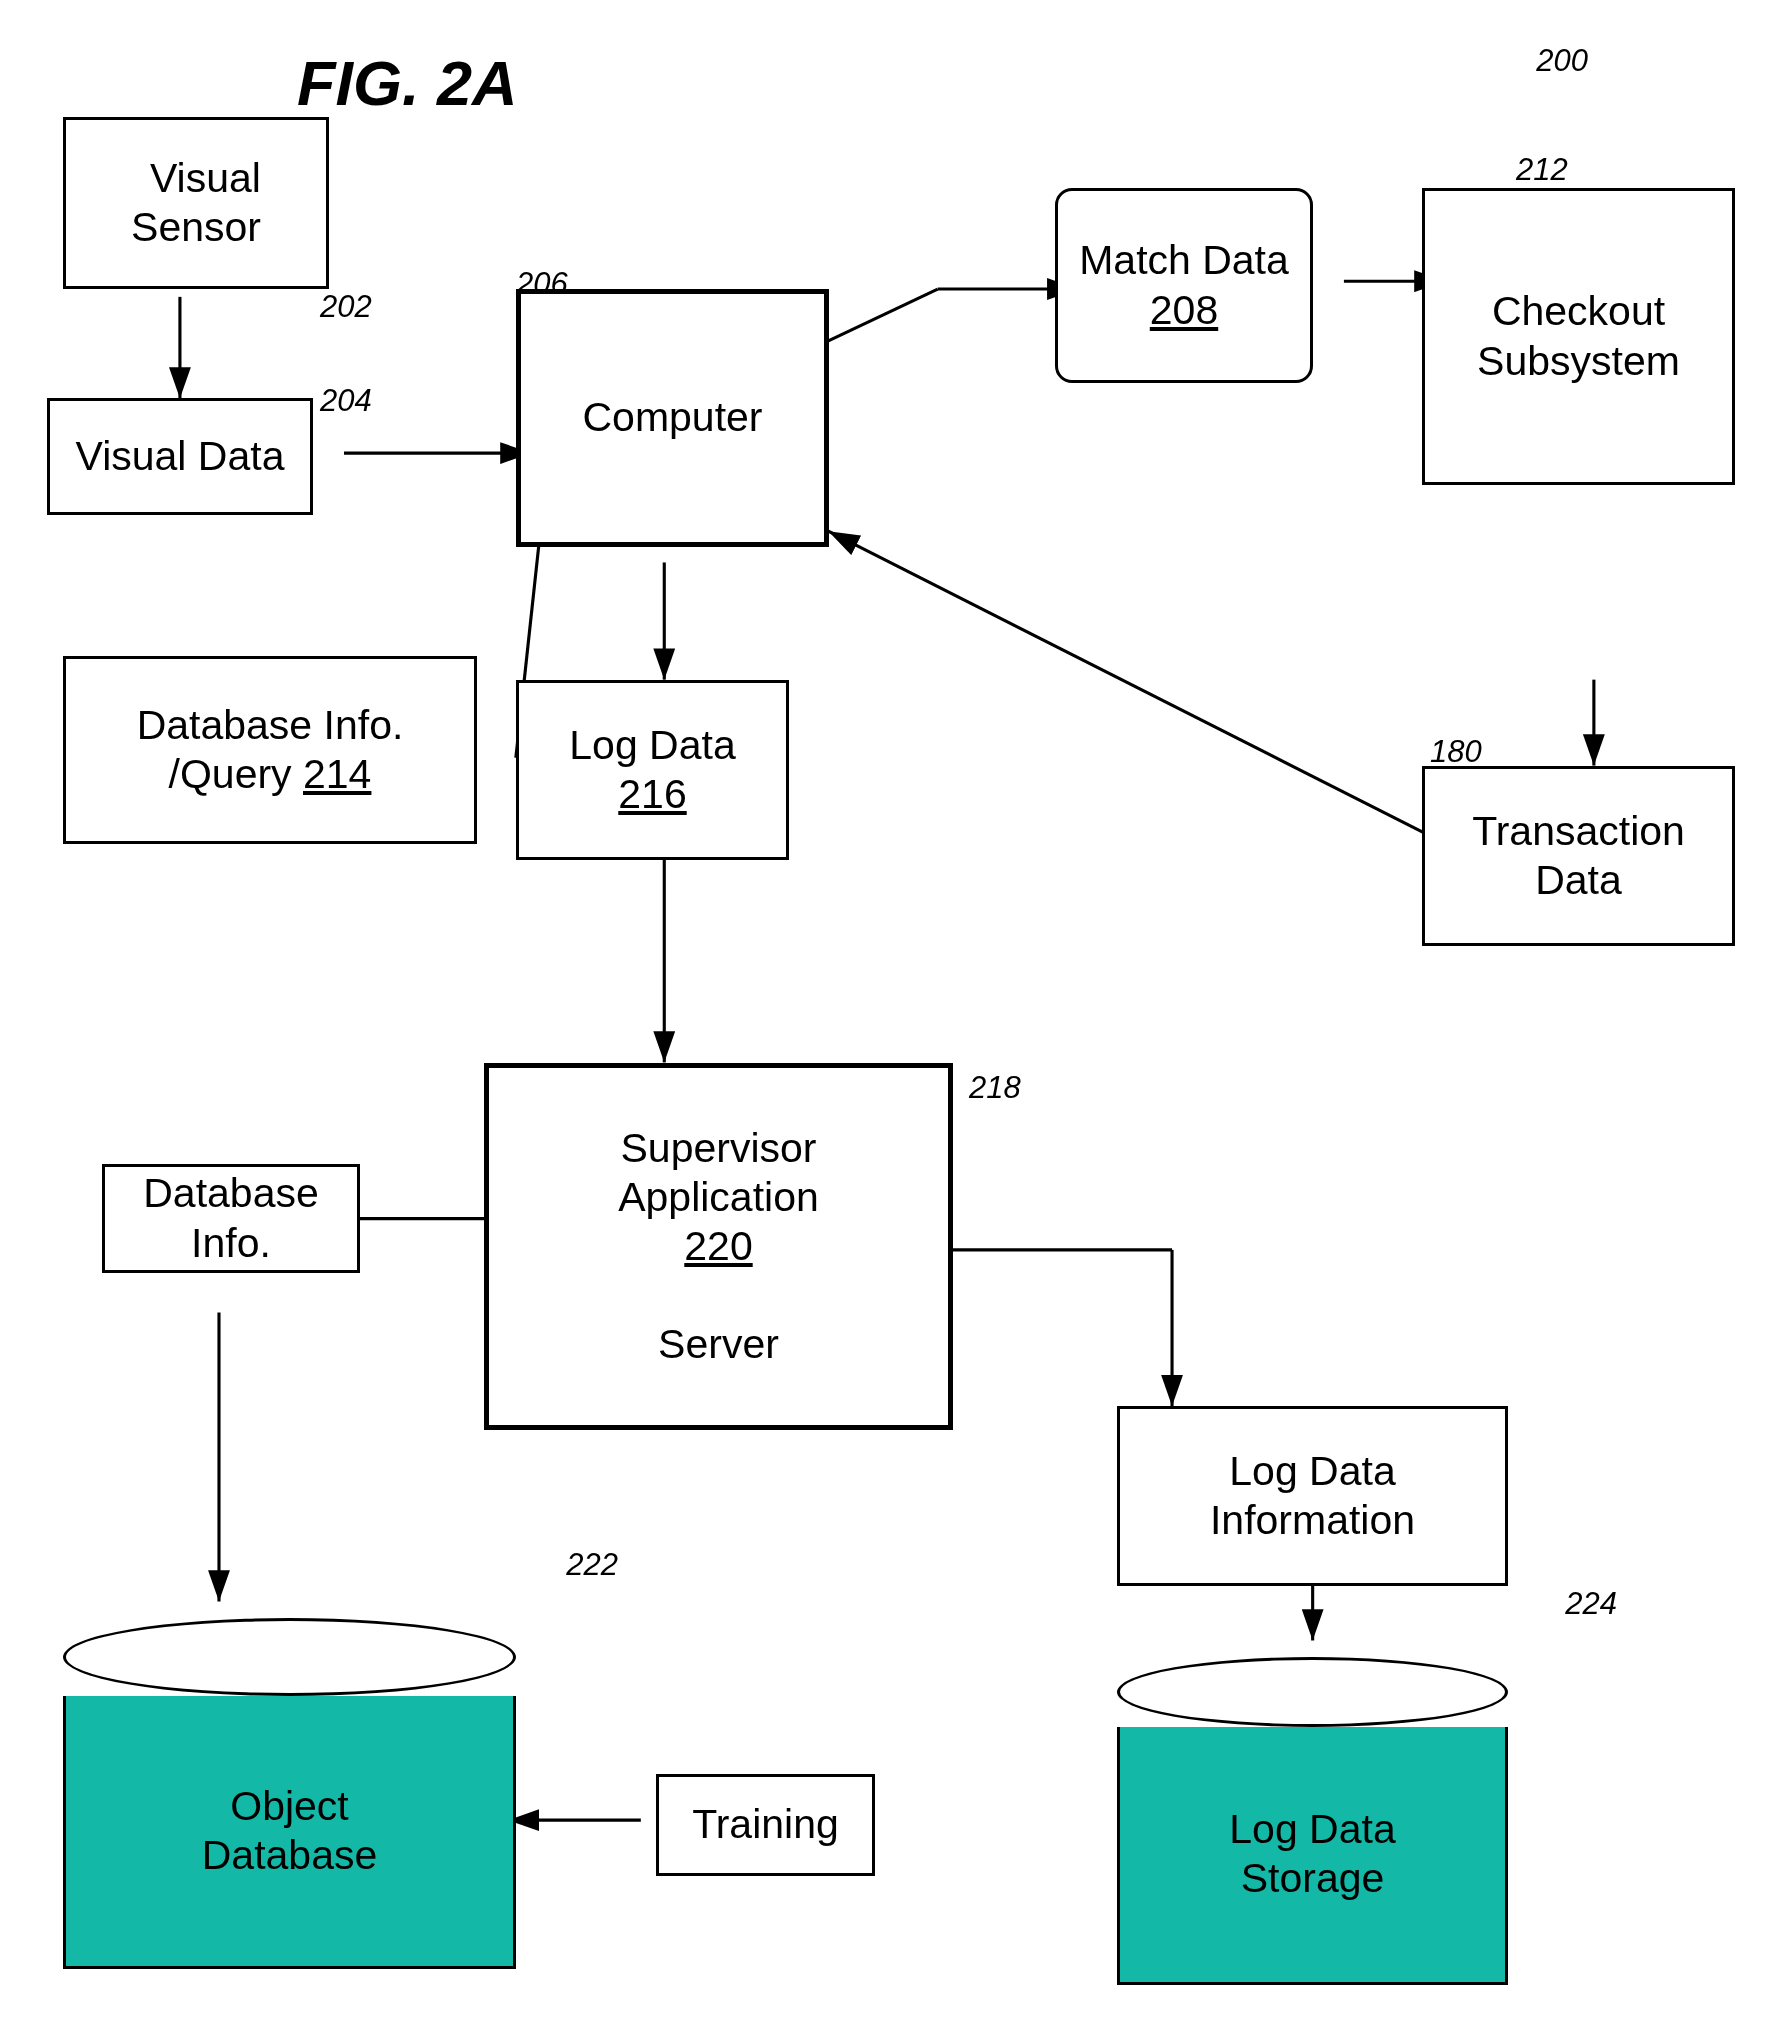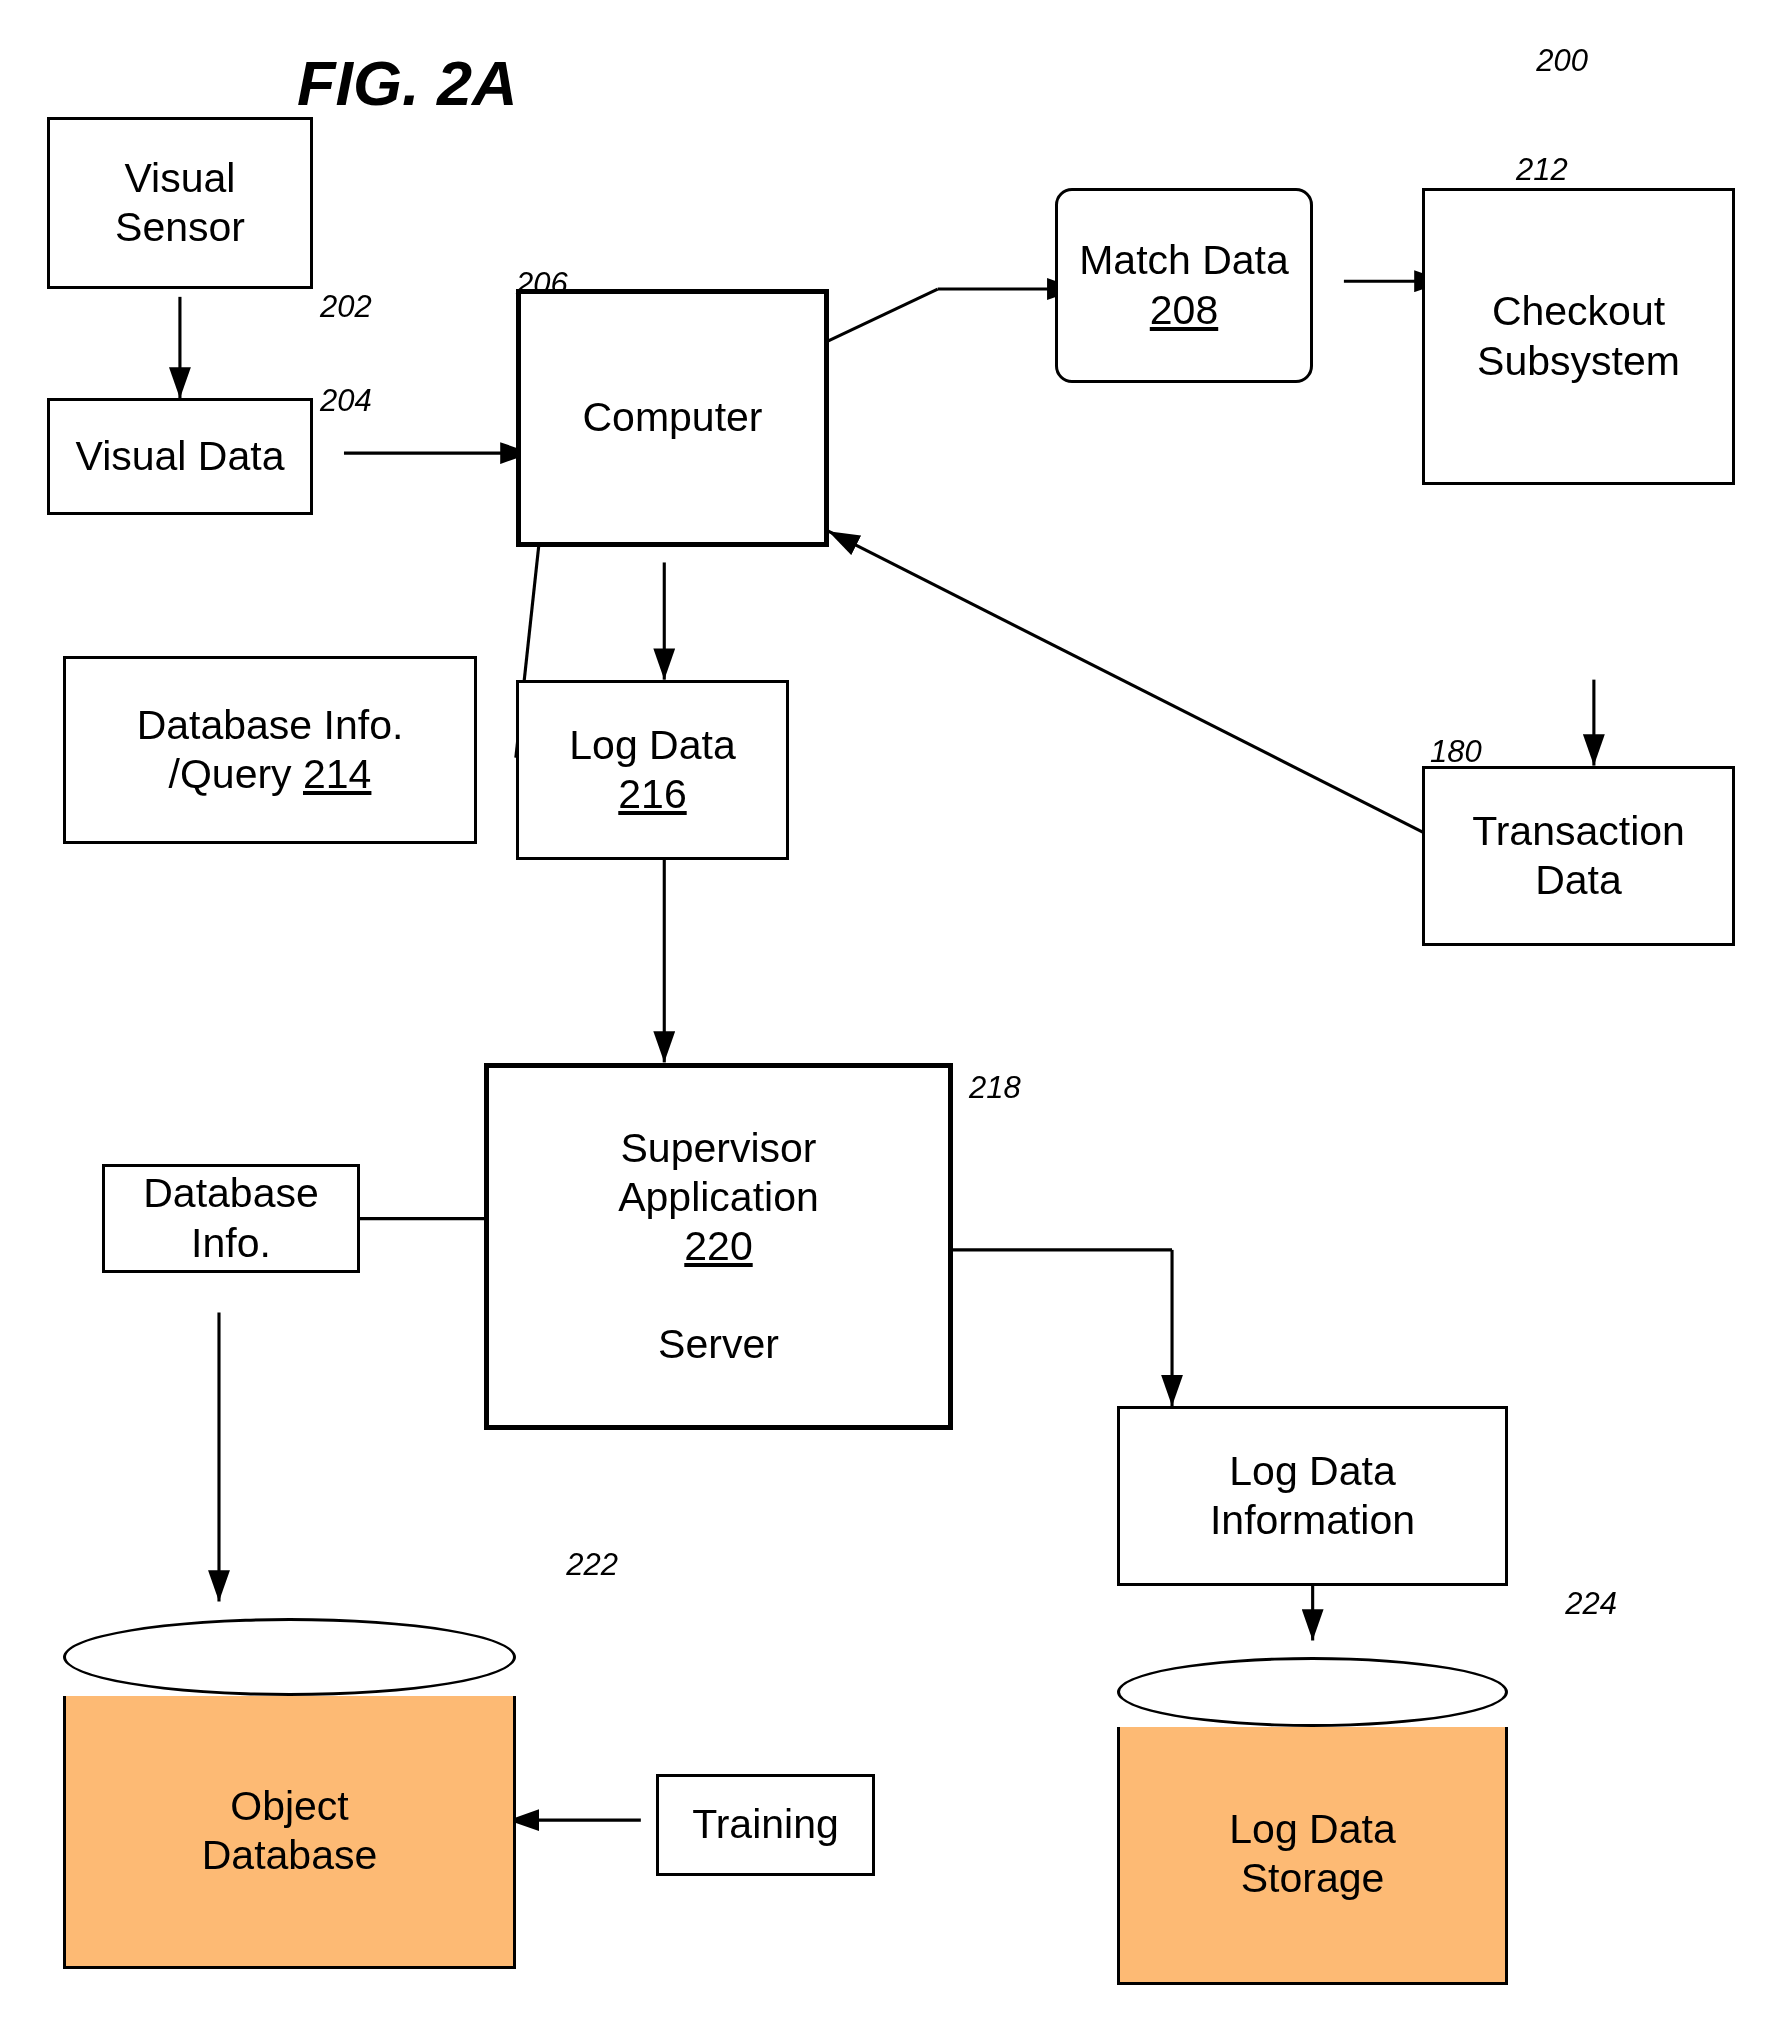--- a/index.html
+++ b/index.html
@@ -58,21 +58,21 @@
       display: flex;
       flex-direction: column;
       align-items: center;
       justify-content: center;
     }
 
     .cylinder-body {
       border-left: 3.1px solid #000;
       border-right: 3.1px solid #000;
       border-bottom: 3.1px solid #000;
-      background: #fdba74;
+      background: #14b8a6;
       display: flex;
       align-items: center;
       justify-content: center;
       text-align: center;
       font-size: 41px;
       line-height: 1.2;
     }
 
     .cylinder-top {
       border: 3.1px solid #000;
@@ -138,21 +138,21 @@
     <line x1="1680" y1="2030" x2="1680" y2="2100" stroke="#000" stroke-width="4" marker-end="url(#arrowhead)"></line>
 
     <line x1="820" y1="2330" x2="650" y2="2330" stroke="#000" stroke-width="4" marker-end="url(#arrowhead)"></line>
 
   </svg>
 
   <div class="fig-title">FIG. 2A</div>
 
   <div class="ref-num" style="top:43px; right:203px;">200</div>
 
-  <div class="box" style="left:47px; top:117px; width:266px; height:172px;">
+  <div class="box" style="left:63px; top:117px; width:266px; height:172px;text-align:right;">
     <span>Visual<br>Sensor</span>
   </div>
   <div class="ref-num" style="top:289px; left:320px;">202</div>
 
   <div class="box" style="left:47px; top:398px; width:266px; height:117px;">
     <span>Visual Data</span>
   </div>
   <div class="ref-num" style="top:383px; left:320px;">204</div>
 
   <div class="box box-thick" style="left:516px; top:289px; width:313px; height:258px;">

